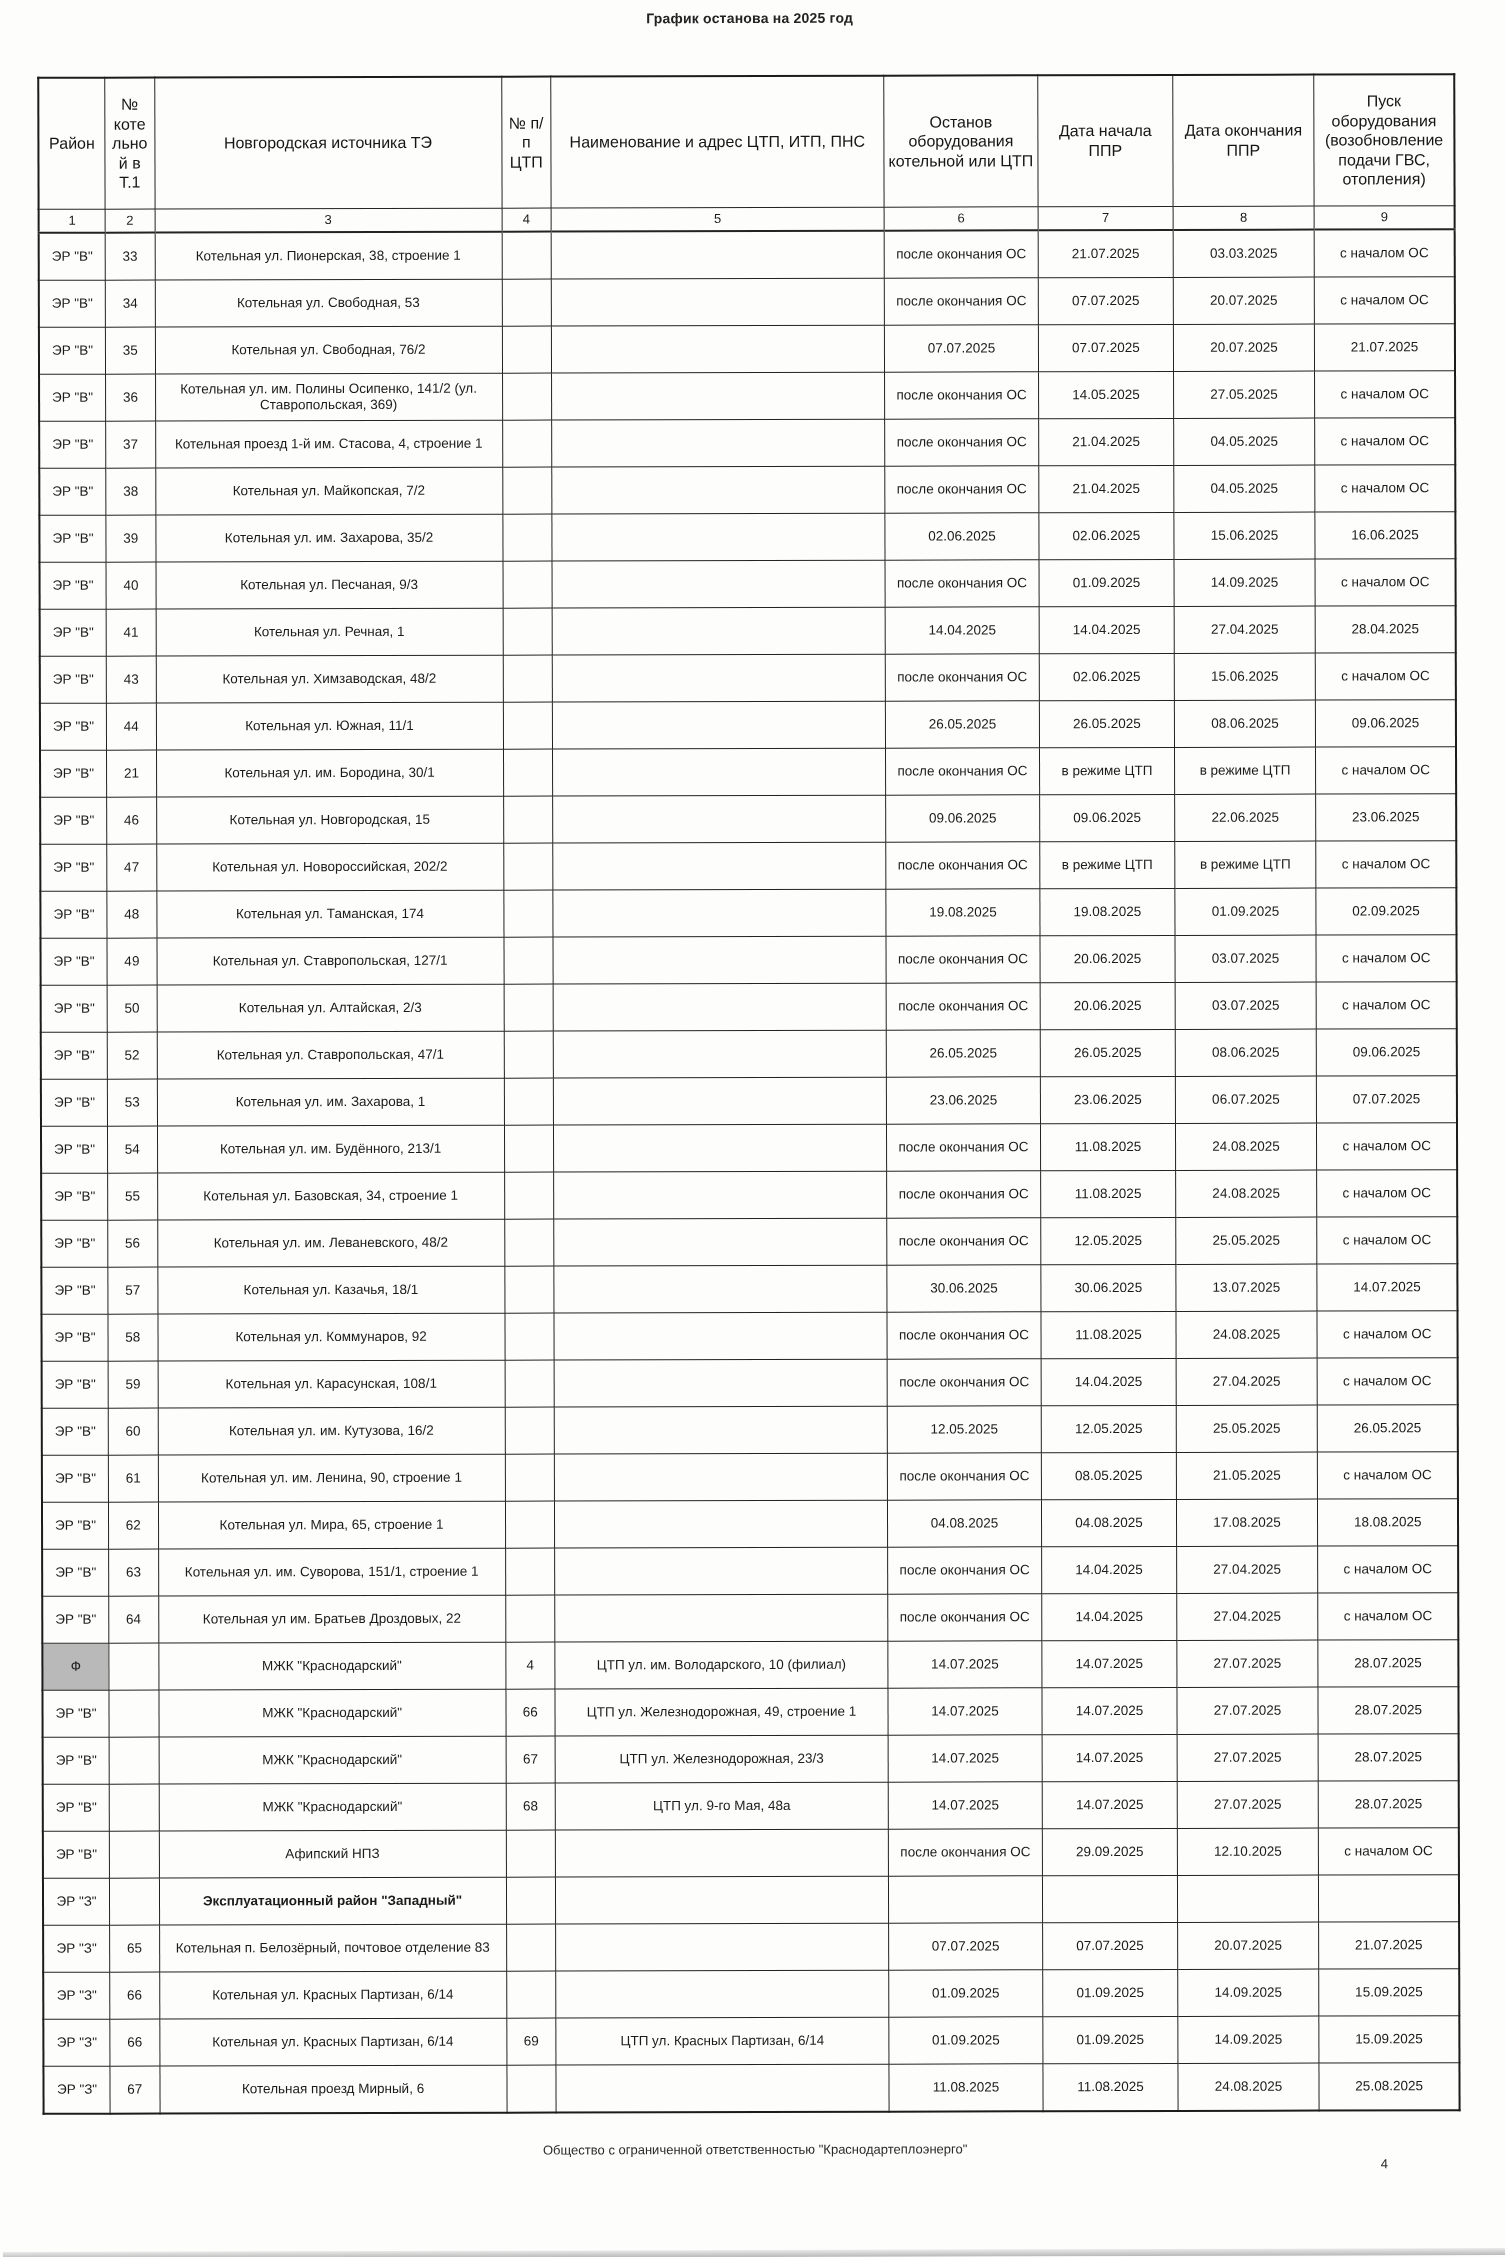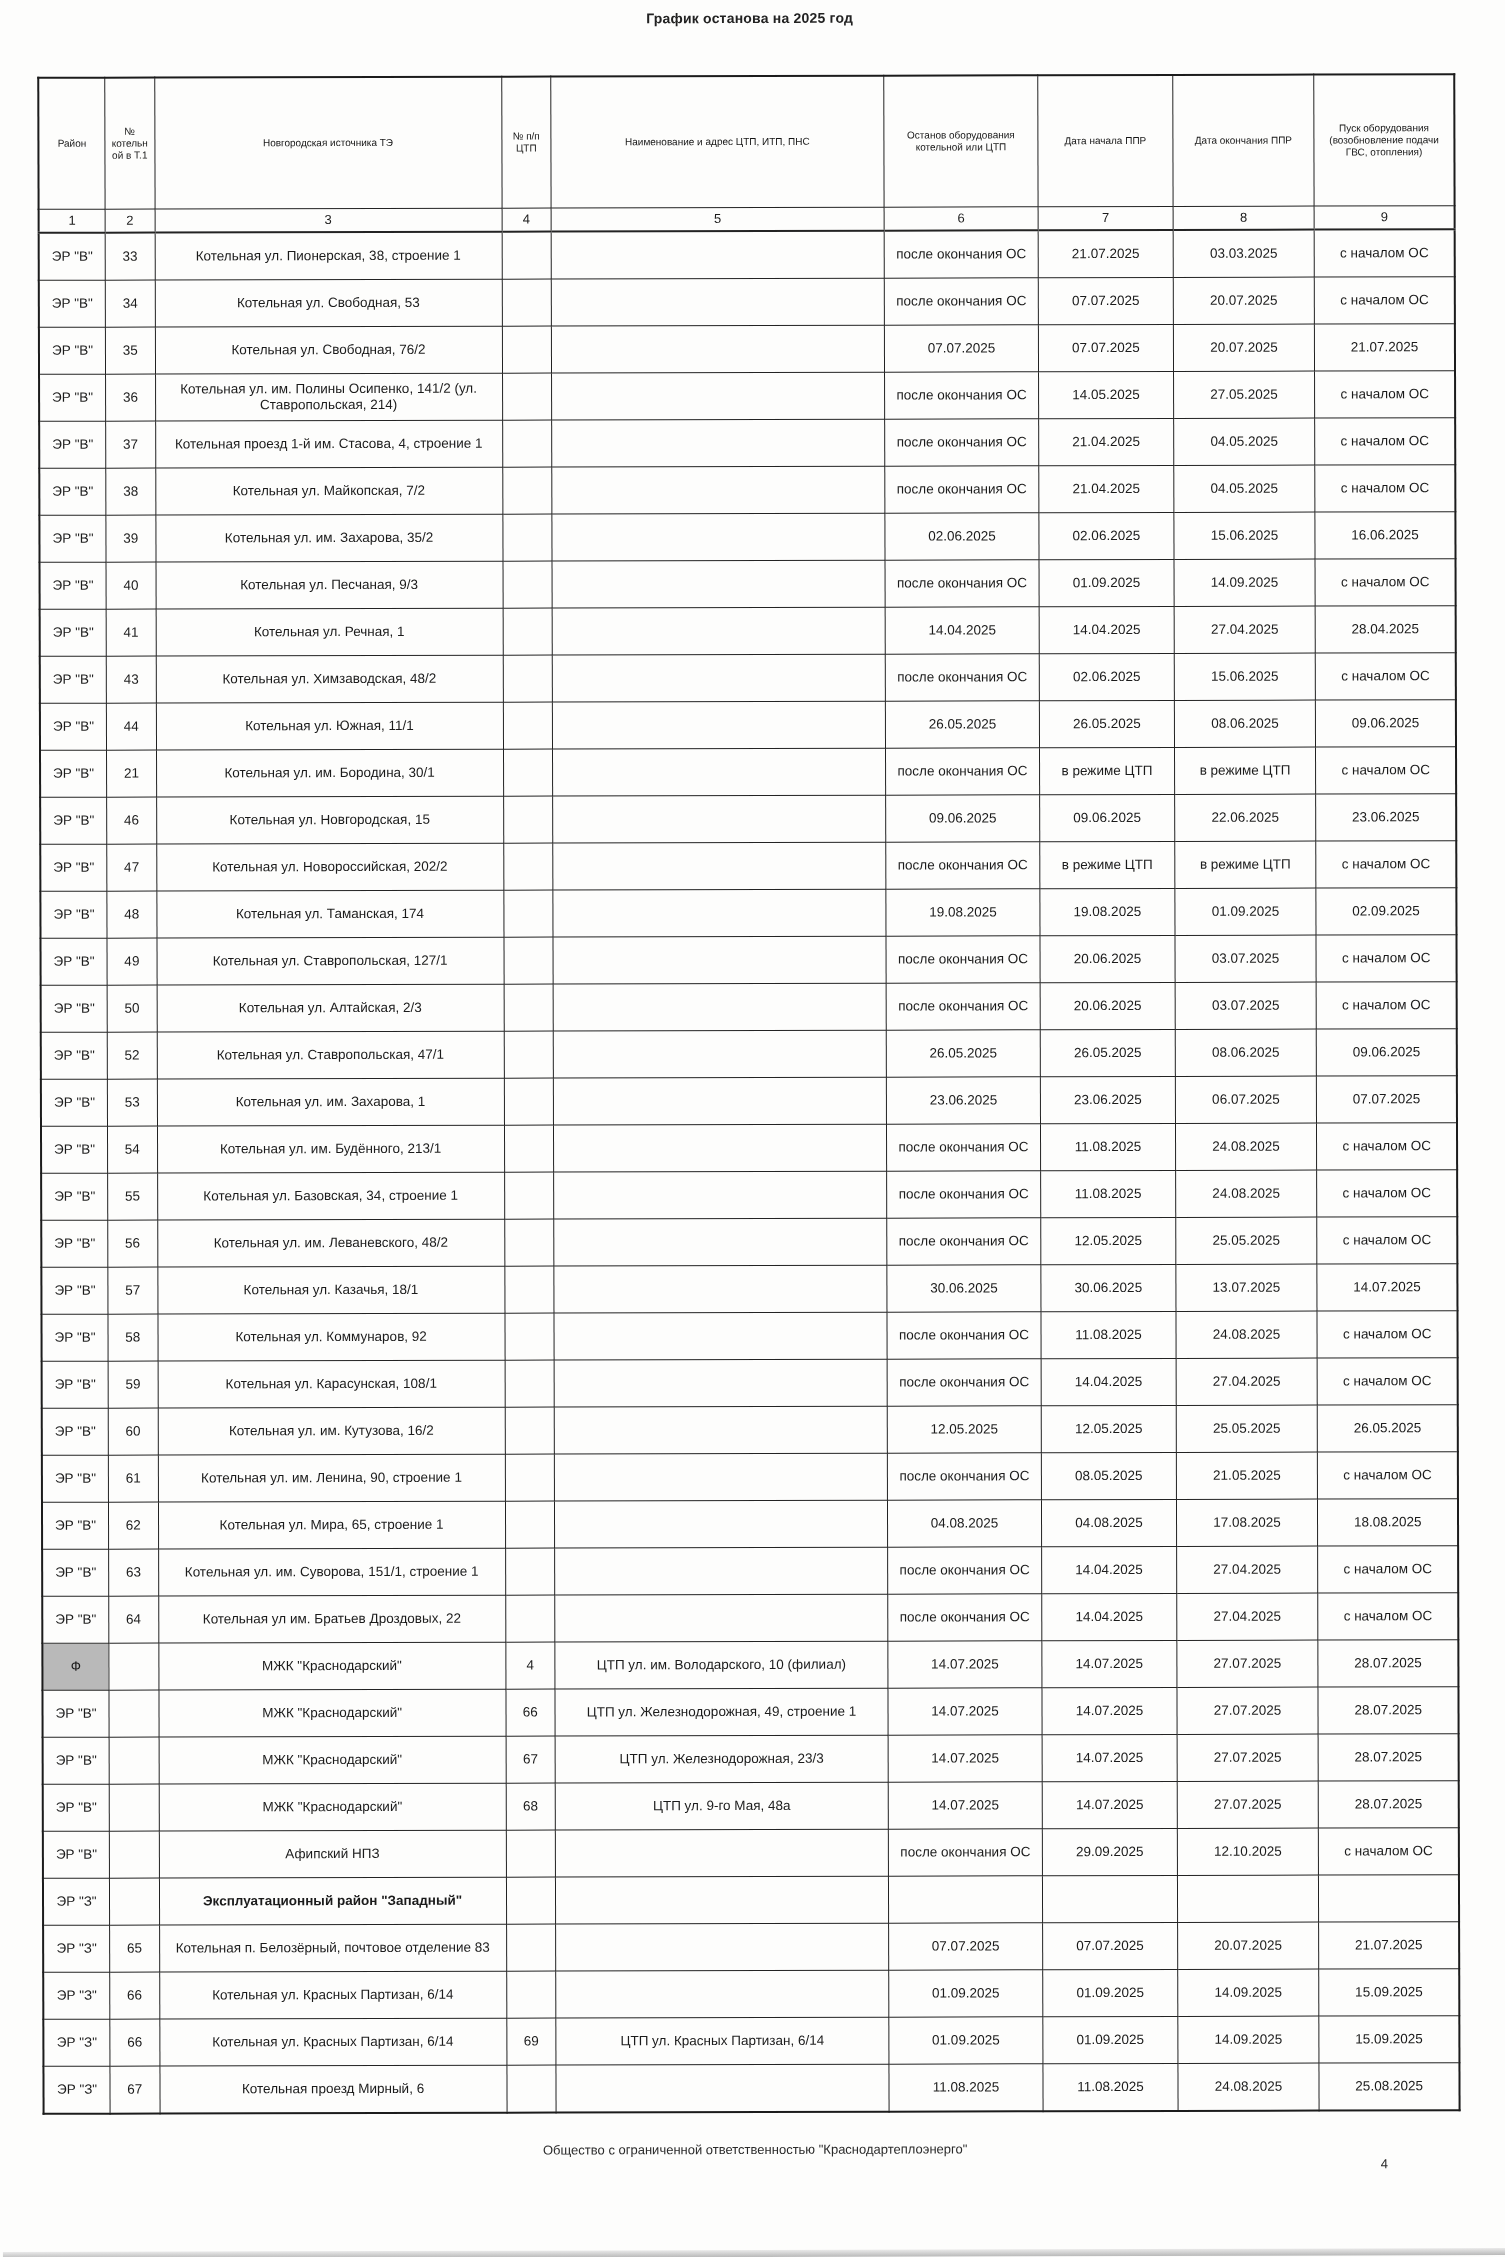--- a/index.html
+++ b/index.html
@@ -28,21 +28,21 @@
     border:1.6px solid #232323;
     padding:2px 4px;
     text-align:center;
     vertical-align:middle;
     font-size:13.5px;
     line-height:1.22;
     overflow:hidden;
     word-wrap:break-word;
   }
   table.schedule{border:2.5px solid #1c1c1c;}
-  tr.hdr th{height:126px;font-weight:normal;font-size:10px;color:#161616;border-radius:15px;}
+  tr.hdr th{height:126px;font-weight:normal;font-size:16px;color:#161616;border-radius:15px;}
   tr.nums td{height:20px;font-size:13px;padding:1px 2px;border-bottom-width:2px;}
   tr.datarow td{height:42px;}
   .c1{width:4.7%}.c2{width:3.5%}.c3{width:24.5%}.c4{width:3.5%}
   .c5{width:23.5%}.c6{width:10.9%}.c7{width:9.5%}.c8{width:10.0%}.c9{width:9.9%}
   td.shaded{background:#b9b9b9;}
   td.boldcell{font-weight:bold;}
   .doc-footer{
     position:absolute;top:2142px;left:0;width:100%;
     text-align:center;font-size:13px;color:#2a2a2a;
   }
@@ -128,21 +128,21 @@
           <td></td>
           <td></td>
           <td>07.07.2025</td>
           <td>07.07.2025</td>
           <td>20.07.2025</td>
           <td>21.07.2025</td>
         </tr>
         <tr class="datarow">
           <td>ЭР "В"</td>
           <td>36</td>
-          <td>Котельная ул. им. Полины Осипенко, 141/2 (ул. Ставропольская, 214)</td>
+          <td>Котельная ул. им. Полины Осипенко, 141/2 (ул. Ставропольская, 369)</td>
           <td></td>
           <td></td>
           <td>после окончания ОС</td>
           <td>14.05.2025</td>
           <td>27.05.2025</td>
           <td>с началом ОС</td>
         </tr>
         <tr class="datarow">
           <td>ЭР "В"</td>
           <td>37</td>

